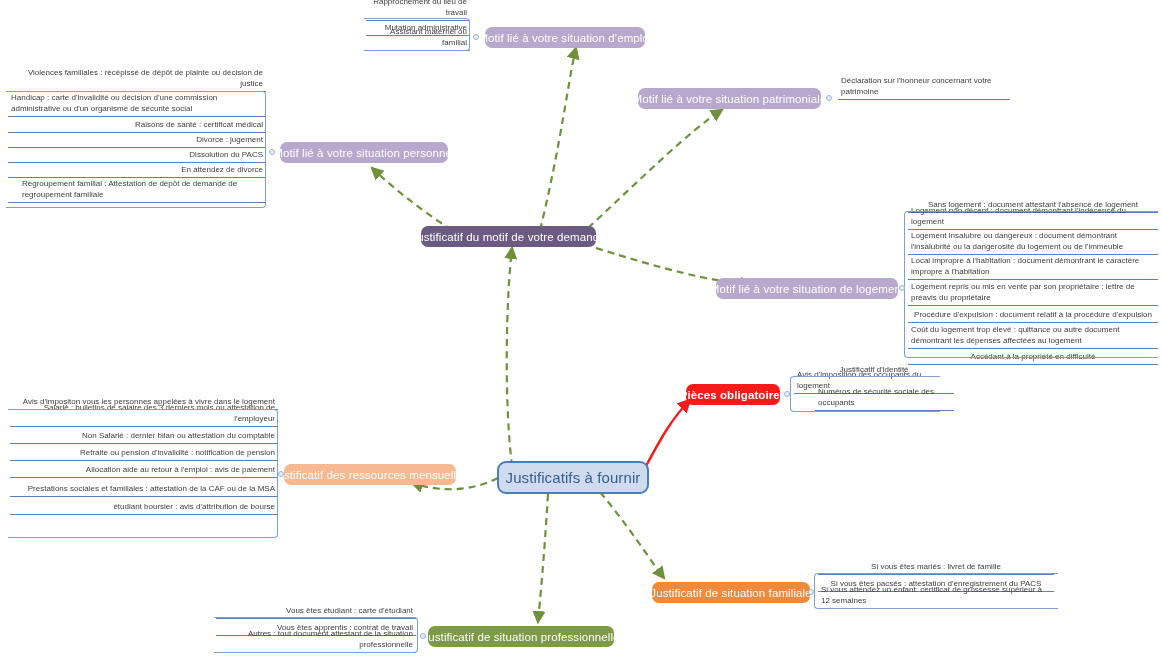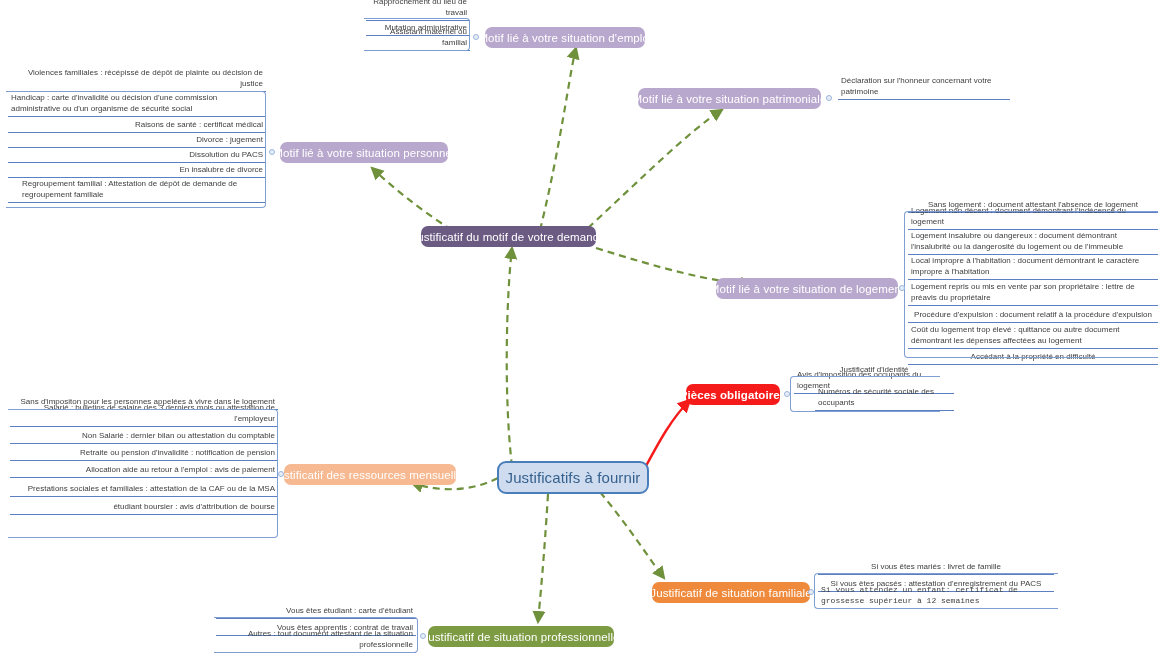--- a/index.html
+++ b/index.html
@@ -163,21 +163,21 @@
     <div class="leaf ta-right" style="height:16px;">
       <span>Raisons de santé : certificat médical</span>
     </div>
     <div class="leaf ta-right" style="height:15px;">
       <span>Divorce : jugement</span>
     </div>
     <div class="leaf ta-right" style="height:15px;">
       <span>Dissolution du PACS</span>
     </div>
     <div class="leaf ta-right" style="height:15px;">
-      <span>En insalubre de divorce</span>
+      <span>En attendez de divorce</span>
     </div>
     <div class="leaf ta-left" style="height:25px;padding-left:14px;">
       <span>Regroupement familial : Attestation de dépôt de demande de regroupement familiale</span>
     </div>
   </div>
   <div class="bracket right" style="left:6px;top:91px;width:260px;height:117px;"></div>
   <div class="dot" style="left:269px;top:149px;"></div>
 
   <div class="node lilac" style="left:716px;top:278px;width:182px;height:21px;">
     <span>Motif lié à votre situation de logement</span>
@@ -226,21 +226,21 @@
     </div>
   </div>
   <div class="bracket left" style="left:790px;top:376px;width:150px;height:36px;"></div>
   <div class="dot" style="left:784px;top:391px;"></div>
 
   <div class="node orange-light" style="left:284px;top:464px;width:172px;height:21px;">
     <span>Justificatif des ressources mensuelles</span>
   </div>
   <div class="leafgroup" style="left:10px;top:396px;width:268px;">
     <div class="leaf ta-right" style="height:14px;">
-      <span>Sans d'impositon pour les personnes appelées à vivre dans le logement</span>
+      <span>Avis d'impositon vous les personnes appelées à vivre dans le logement</span>
     </div>
     <div class="leaf ta-right" style="height:17px;">
       <span>Salarié : bulletins de salaire des 3 derniers mois ou attestation de l'employeur</span>
     </div>
     <div class="leaf ta-right" style="height:17px;align-items:center;">
       <span>Non Salarié : dernier bilan ou attestation du comptable</span>
     </div>
     <div class="leaf ta-right" style="height:17px;">
       <span>Retraite ou pension d'invalidité : notification de pension</span>
     </div>
@@ -260,21 +260,21 @@
   <div class="node orange" style="left:652px;top:582px;width:158px;height:21px;">
     <span>Justificatif de situation familiale</span>
   </div>
   <div class="leafgroup" style="left:818px;top:560px;width:236px;">
     <div class="leaf ta-left" style="height:15px;">
       <span>Si vous êtes mariés : livret de famille</span>
     </div>
     <div class="leaf ta-left" style="height:17px;">
       <span>Si vous êtes pacsés : attestation d'enregistrement du PACS</span>
     </div>
-    <div class="leaf ta-left" style="height:17px;font-family:Liberation Mono, monospace;">
+    <div class="leaf ta-left" style="height:17px;">
       <span>Si vous attendez un enfant: certificat de grossesse supérieur à 12 semaines</span>
     </div>
   </div>
   <div class="bracket left" style="left:814px;top:573px;width:244px;height:36px;"></div>
   <div class="dot" style="left:808px;top:589px;"></div>
 
   <div class="node olive" style="left:428px;top:626px;width:186px;height:21px;">
     <span>Justificatif de situation professionnelle</span>
   </div>
   <div class="leafgroup" style="left:216px;top:604px;width:200px;">

